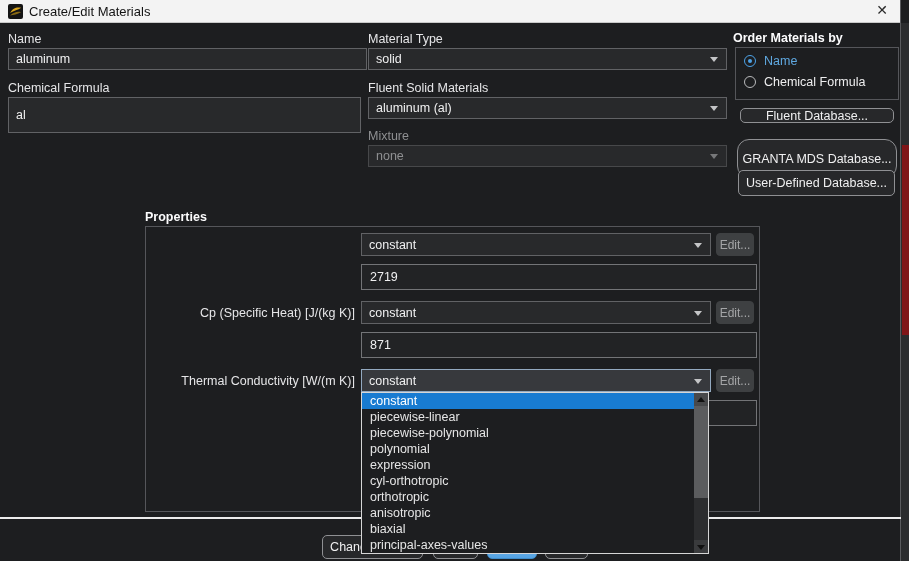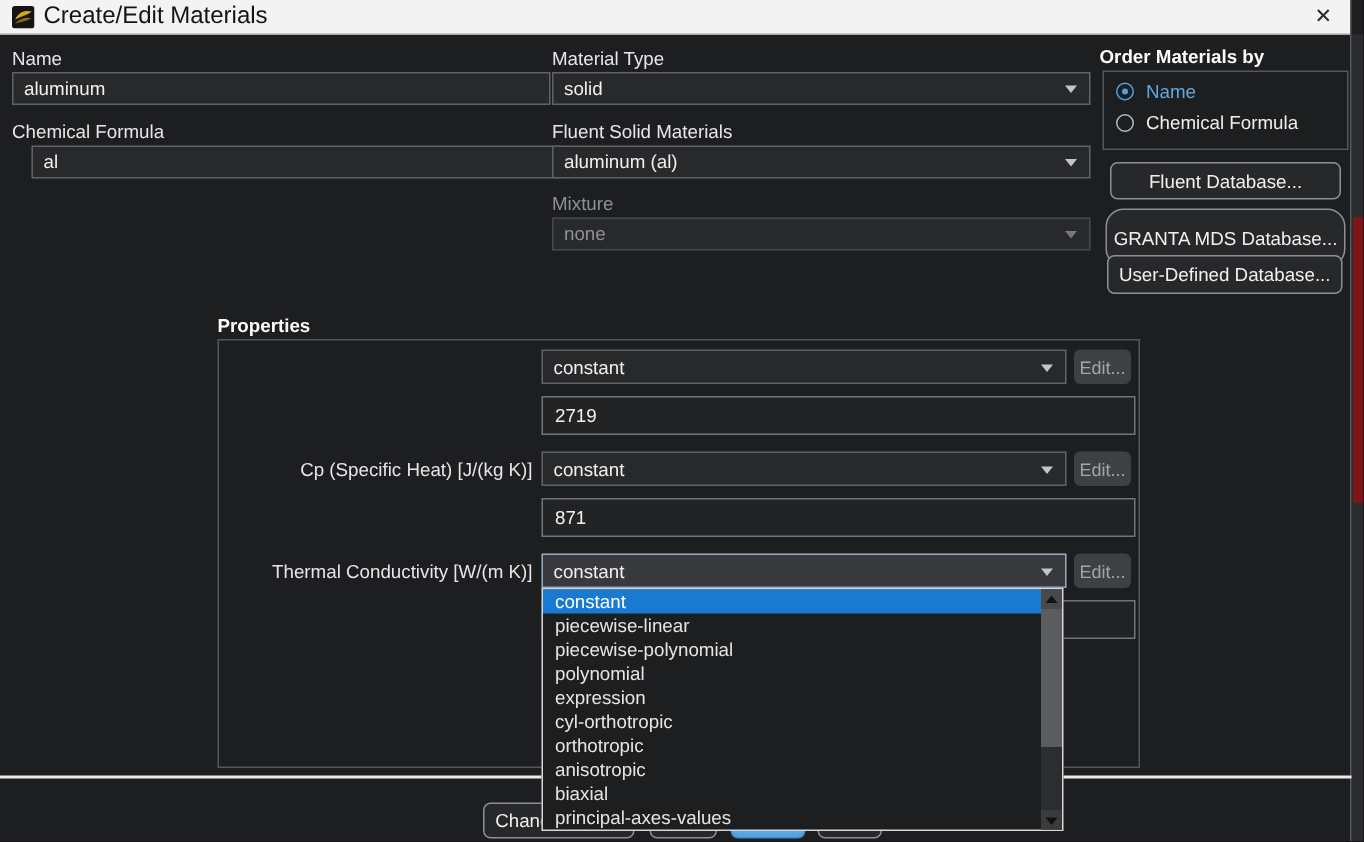--- a/index.html
+++ b/index.html
@@ -8,21 +8,21 @@
   .screen { position:relative; width:909px; height:561px; overflow:hidden; background:#1d1e20; }
 
   
   .behind { position:absolute; left:901px; top:23px; width:8px; height:538px; background:#2b2c2e; }
   .red-strip { position:absolute; left:1px; top:122px; width:7px; height:190px; background:#801518; }
 
   .dialog { position:absolute; left:0; top:0; width:901px; height:561px; background:#1d1e20; border-right:1px solid #5a5b5e; }
 
   .titlebar { position:absolute; left:0; top:0; width:100%; height:23px; background:#f3f3f3; border-bottom:1px solid #c9c9c9; display:flex; align-items:center; }
   .app-icon { margin-left:8px; width:15px; height:15px; display:inline-block; }
-  .title { margin-left:6px; font-size:16px; color:#141414; }
+  .title { margin-left:6px; font-size:13px; color:#141414; }
   .close { position:absolute; right:12px; top:2px; font-size:14px; color:#2a2a2a; cursor:default; }
 
   .lbl { position:absolute; font-size:12.5px; color:#e6e6e8; white-space:nowrap; }
   .lbl.bold { font-weight:bold; color:#fcfcfd; }
   .lbl.dim { color:#8f9092; }
   .lbl.right { text-align:right; }
 
   .tin { position:absolute; background:#28292b; border:1px solid #616265; color:#f0f0f1; font-size:12.5px; display:flex; align-items:center; padding-left:7px; }
   .vin { position:absolute; background:#222325; border:1px solid #737477; color:#f0f0f1; font-size:12.5px; display:flex; align-items:center; padding-left:8px; }
 
@@ -99,33 +99,33 @@
       <span class="radio-lab blue">Name</span>
     </div>
     <div class="radio-row" style="left:744px; top:75px;">
       <span class="radio"></span>
       <span class="radio-lab">Chemical Formula</span>
     </div>
 
     <div class="lbl" style="left:8px; top:81px;">Chemical Formula</div>
     <div class="lbl" style="left:368px; top:81px;">Fluent Solid Materials</div>
 
-    <div class="tin" style="left:21px; top:97px; width:353px; height:22px;">al</div>
+    <div class="tin" style="left:8px; top:97px; width:353px; height:36px;">al</div>
     <div class="combo" style="left:368px; top:97px; width:359px; height:22px;">
       <span>aluminum (al)</span>
       <span class="arrow"></span>
     </div>
 
     <div class="lbl dim" style="left:368px; top:129px;">Mixture</div>
     <div class="combo disabled" style="left:368px; top:145px; width:359px; height:22px;">
       <span>none</span>
       <span class="arrow"></span>
     </div>
 
-    <div class="btn" style="left:740px; top:108px; width:154px; height:25px;">Fluent Database...</div>
+    <div class="btn" style="left:740px; top:108px; width:154px; height:15px;">Fluent Database...</div>
     <div class="btn" style="left:737px; top:139px; width:160px; height:39px;border-radius:12px;">GRANTA MDS Database...</div>
     <div class="btn" style="left:738px; top:170px; width:157px; height:26px;">User-Defined Database...</div>
 
     <div class="lbl bold" style="left:145px; top:210px;">Properties</div>
     <div class="groupbox" style="left:145px; top:226px; width:615px; height:286px;"></div>
 
     <div class="combo" style="left:361px; top:233px; width:350px; height:23px;">
       <span>constant</span>
       <span class="arrow"></span>
     </div>

